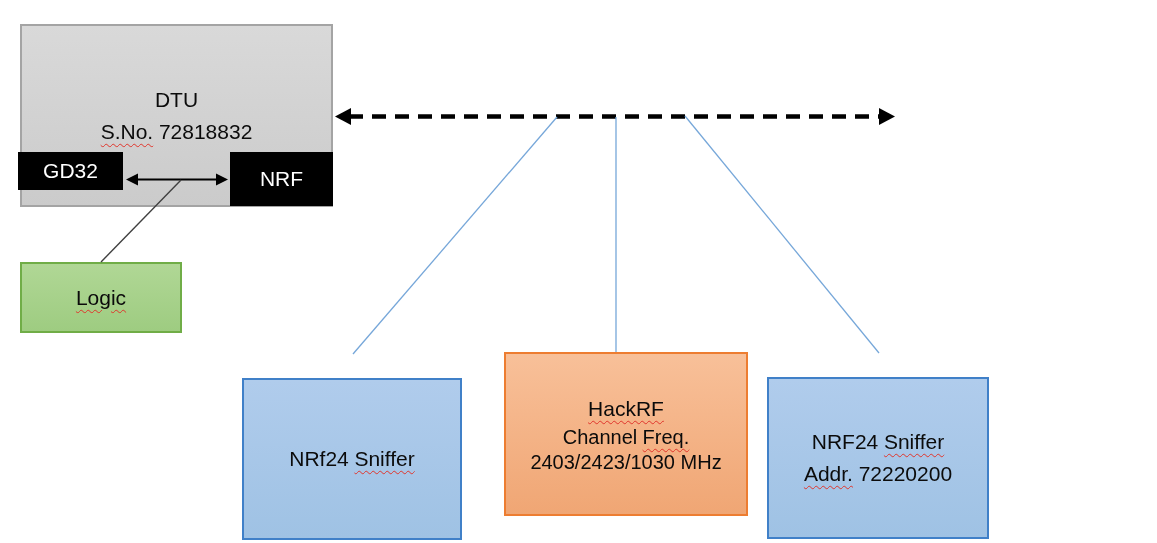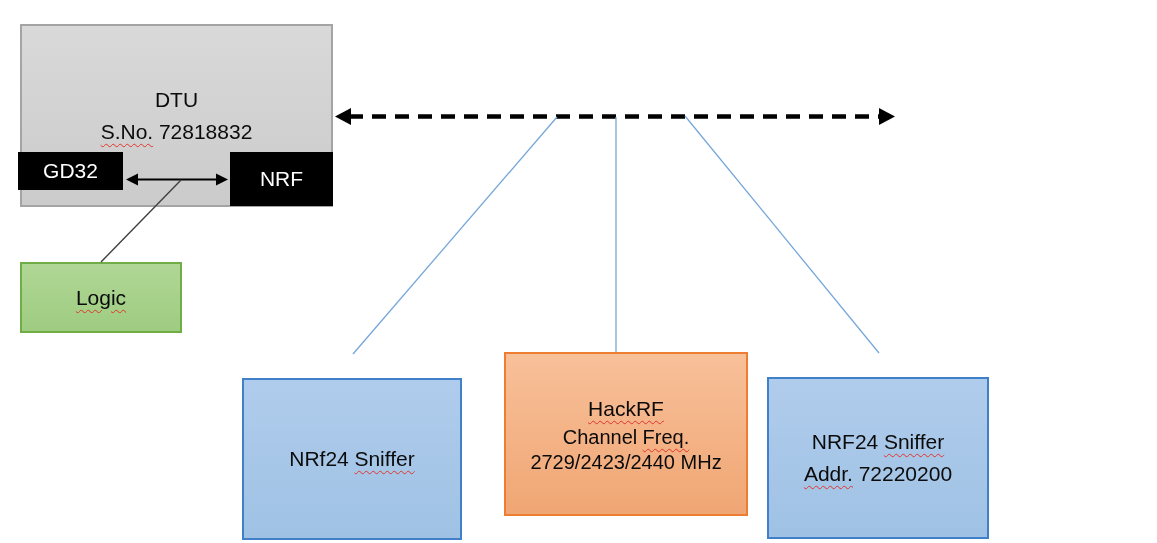--- a/index.html
+++ b/index.html
@@ -100,21 +100,21 @@
     </div>
   </div>
 
   <div class="box orange-box hackrf">
     <div class="label">
       <span class="sq">HackRF</span>
     </div>
     <div class="label-sm">
       <span>Channel</span><span class="gap sq">Freq.</span>
     </div>
-    <div class="label-sm">2729/2423/2440 MHz</div>
+    <div class="label-sm">2403/2423/1030 MHz</div>
   </div>
 
   <div class="box blue-box sniffer-right">
     <div class="label">
       <span>NRF24</span><span class="gap sq">Sniffer</span>
     </div>
     <div class="label">
       <span class="sq">Addr.</span><span class="gap">72220200</span>
     </div>
   </div>

